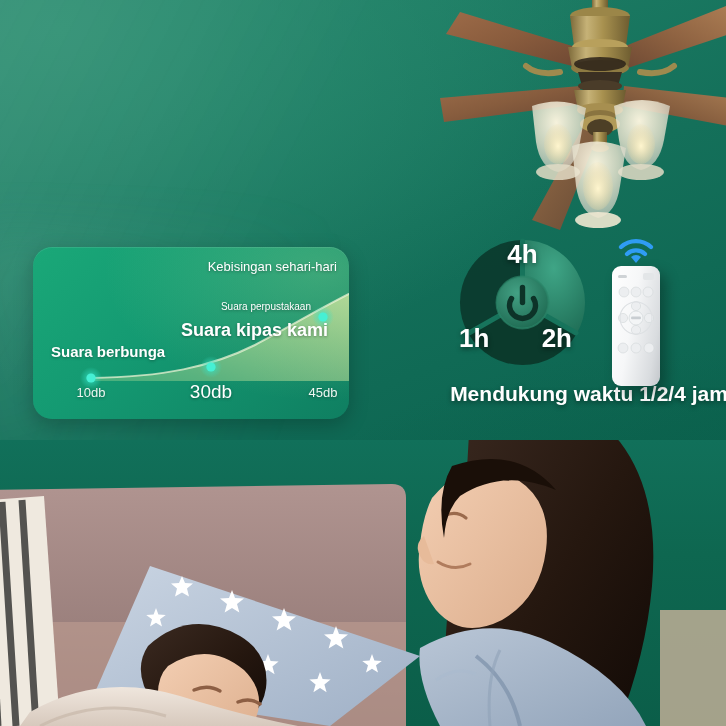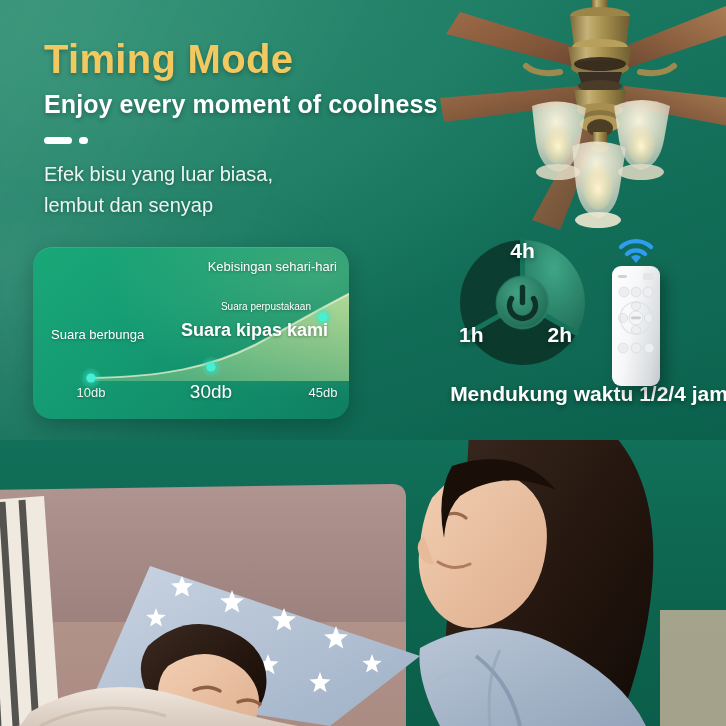--- a/index.html
+++ b/index.html
@@ -65,34 +65,34 @@
       linear-gradient(140deg,#1aa878 0%, #149a72 42%, #0f7f61 100%);
     box-shadow:0 6px 20px rgba(0,0,0,.22), inset 0 1px 0 rgba(255,255,255,.10);
     overflow:hidden;
   }
   .chart-svg { position:absolute; left:0; top:0; width:396px; height:172px; }
 
   .lbl { position:absolute; color:#ffffff; text-shadow:0 1px 3px rgba(0,0,0,.35); white-space:nowrap; }
   .lbl-top-right { right:12px; top:12px; font-size:13px; }
   .lbl-mid-right { right:38px; top:54px; font-size:10px; }
   .lbl-ours { left:112px; top:73px; font-size:18px; font-weight:bold;margin-left:36px; }
-  .lbl-left { left:18px; top:80px; font-size:13px; }
+  .lbl-left { left:18px; top:96px; font-size:15px;font-weight:bold; }
 
   .axis { position:absolute; bottom:10px; left:0; width:396px; height:24px;text-align:right; }
   .axis span {
     position:absolute; color:#eef7f2; font-size:13px;
     text-shadow:0 1px 3px rgba(0,0,0,.35); transform:translateX(-50%);
   }
   .axis span.hi { font-size:19px; font-weight:normal; color:#ffffff; top:-4px; }
 
   
   .timer { position:absolute; left:455px; top:235px; width:135px; height:135px; }
   .timer-svg { position:absolute; inset:0; width:135px; height:135px; }
   .t-lbl {
-    position:absolute; color:#ffffff; font-weight:bold; font-size:21px;
+    position:absolute; color:#ffffff; font-weight:bold; font-size:26px;
     text-shadow:0 2px 5px rgba(0,0,0,.45);
   }
   .t-4h { left:50%; top:4px; transform:translateX(-50%); }
   .t-1h { left:4px; top:88px; }
   .t-2h { right:18px; top:88px; }
 
   .timer-caption {
     position:absolute; left:444px; top:382px; width:290px;
     text-align:center; color:#ffffff; font-weight:bold; font-size:21px;
     text-shadow:0 2px 5px rgba(0,0,0,.40); white-space:nowrap;
@@ -197,30 +197,20 @@
         <ellipse cx="201" cy="150" rx="14" ry="20" fill="url(#bulbG)"></ellipse>
       </g>
       <g>
         <path d="M132 152 q28 -10 54 2 l-6 38 q-4 28 -22 32 q-18 -5 -22 -32 Z" fill="url(#glassG)"></path>
         <ellipse cx="158" cy="226" rx="23" ry="8" fill="#efe8d2" opacity=".9"></ellipse>
         <ellipse cx="158" cy="192" rx="15" ry="24" fill="url(#bulbG)"></ellipse>
       </g>
     </svg>
   </div>
 
-  <div class="headline">
-    <div class="title">Timing Mode</div>
-    <div class="subtitle">Enjoy every moment of coolness</div>
-    <div class="dash-row">
-      <span class="dash"></span>
-      <span class="dot-sm"></span>
-    </div>
-    <div class="desc">Efek bisu yang luar biasa,</div>
-    <div class="desc" style="margin-top:2px">lembut dan senyap</div>
-  </div>
 
   <div class="chart-card">
     <svg class="chart-svg" viewBox="0 0 396 172">
       <defs>
         <linearGradient id="areaFill" x1="0" y1="1" x2="1" y2="0">
           <stop offset="0%" stop-color="#bfe39a" stop-opacity=".30"></stop>
           <stop offset="55%" stop-color="#d6ea9d" stop-opacity=".58"></stop>
           <stop offset="100%" stop-color="#e8f2aa" stop-opacity=".85"></stop>
         </linearGradient>
         <radialGradient id="dotGlow" cx="50%" cy="50%" r="50%">

